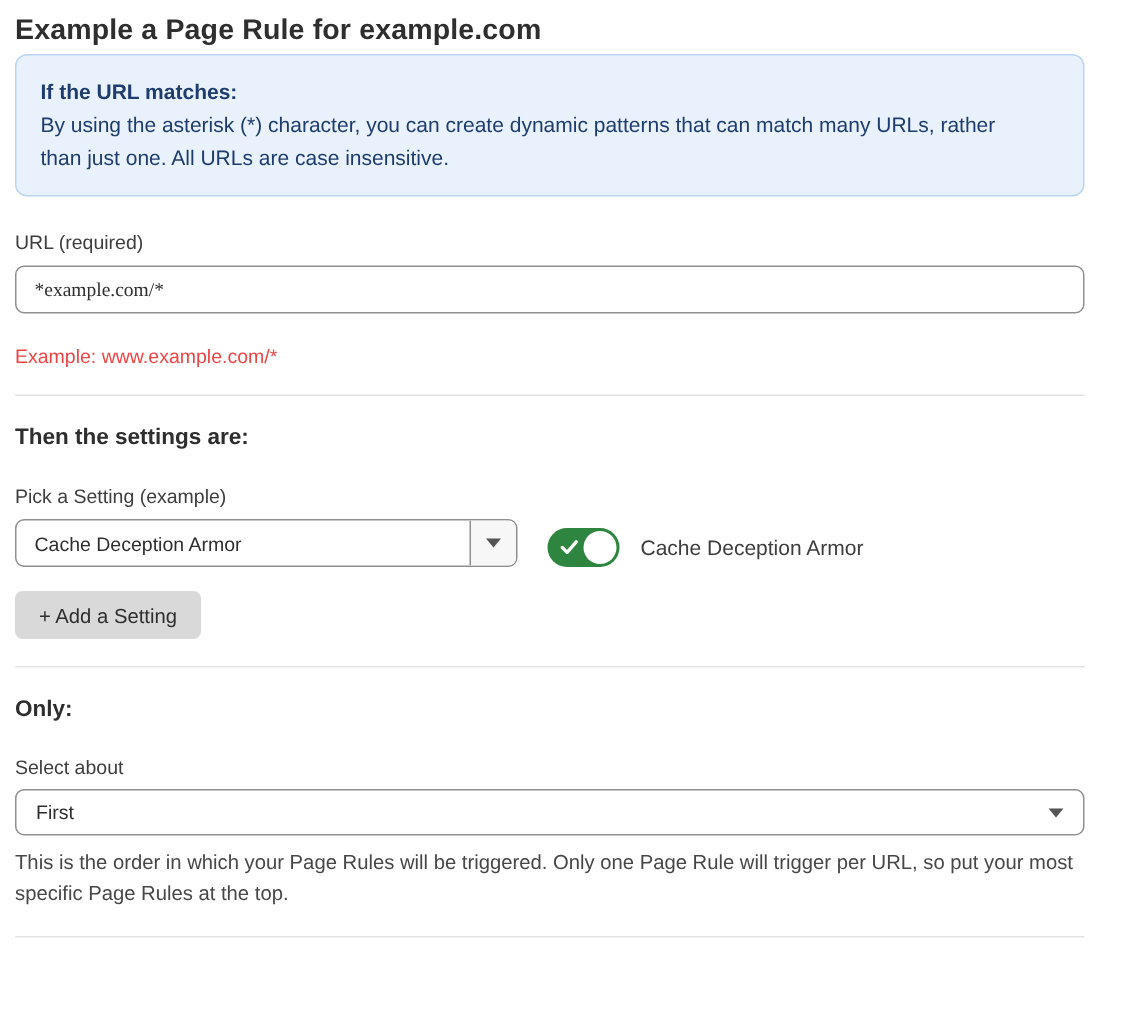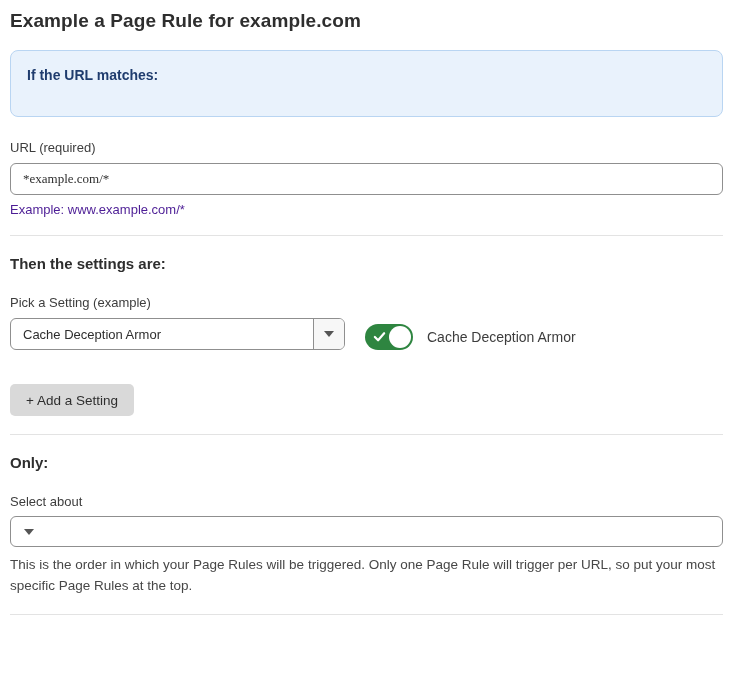--- a/index.html
+++ b/index.html
@@ -24,25 +24,25 @@
     overflow:hidden;
   }
   .page-title{
     font-size:19px;
     font-weight:bold;
     color:var(--text-dark);
     margin-top:2px;
     letter-spacing:0.1px;
   }
   .info-box{
-    margin-top:18px;
+    margin-top:4px;
     background:var(--info-bg);
     border:1px solid var(--info-border);
     border-radius:8px;
-    padding:13px 16px 30px 16px;
+    padding:13px 16px 14px 16px;
     color:var(--info-text);
     font-size:14px;
     line-height:22px;
   }
   .info-box .info-heading{
     font-weight:bold;
     font-size:14px;
     color:var(--info-text);
   }
   .info-box .info-body{max-width:660px;}
@@ -63,23 +63,23 @@
     border:1px solid var(--border-gray);
     border-radius:6px;
     padding:0 12px;
     font-size:13px;
     color:var(--text-dark);
     font-family:Liberation Serif, serif;
     background:#fff;
     display:block;
   }
   .helper-text{
-    margin-top:7px;
-    font-size:13px;
-    color:#4c1d95;
+    margin-top:21px;
+    font-size:13px;
+    color:#ef4444;
   }
   .divider{
     border:none;
     border-top:1px solid var(--divider);
     margin-top:18px;
   }
   .section-heading{
     margin-top:19px;
     font-size:15px;
     font-weight:bold;
@@ -168,21 +168,21 @@
     border-radius:5px;
     font-size:14px;
     font-family:"Liberation Sans","DejaVu Sans",sans-serif;
     cursor:pointer;
     padding:0 16px;
     height:31px;
     color:var(--text-dark);
     background:var(--button-gray);
   }
   .btn-add-setting{
-    margin-top:34px;
+    margin-top:16px;
     height:32px;
     font-size:13.5px;
   }
   .order-select{
     margin-top:7px;
     width:713px;
     height:31px;
     border:1px solid var(--border-gray);
     border-radius:6px;
     background:#fff;
@@ -204,20 +204,21 @@
 </style>
 </head>
 <body>
 
 
 
 <h1 class="page-title">Example a Page Rule for example.com</h1>
 
 <div class="info-box">
   <div class="info-heading">If the URL matches:</div>
+  <div class="info-body">By using the asterisk (*) character, you can create dynamic patterns that can match many URLs, rather than just one. All URLs are case insensitive.</div>
 </div>
 
 <div class="field-label">URL (required)</div>
 <input class="text-input" type="text" value="*example.com/*" style="">
 <div class="helper-text">Example: www.example.com/*</div>
 
 <hr class="divider">
 
 <div class="section-heading">Then the settings are:</div>
 <div class="field-label">Pick a Setting (example)</div>
@@ -241,20 +242,21 @@
 </div>
 
 <button class="btn btn-add-setting">+ Add a Setting</button>
 
 <hr class="divider">
 
 <div class="section-heading">Only:</div>
 <div class="field-label">Select about</div>
 
 <div class="order-select">
+  <div class="select-value">First</div>
   <span class="caret-down"></span>
 </div>
 
 <div class="order-helper">This is the order in which your Page Rules will be triggered. Only one Page Rule will trigger per URL, so put your most specific Page Rules at the top.</div>
 
 <hr class="divider">
 
 
 
 

